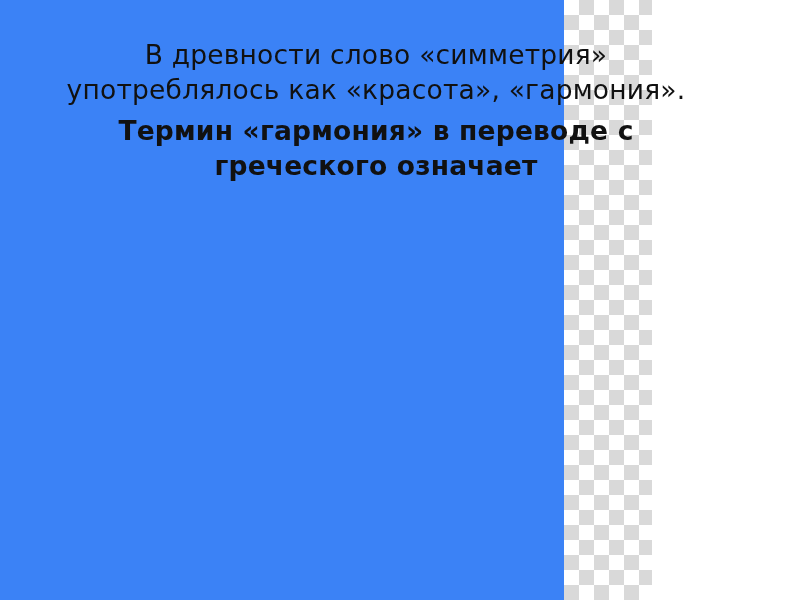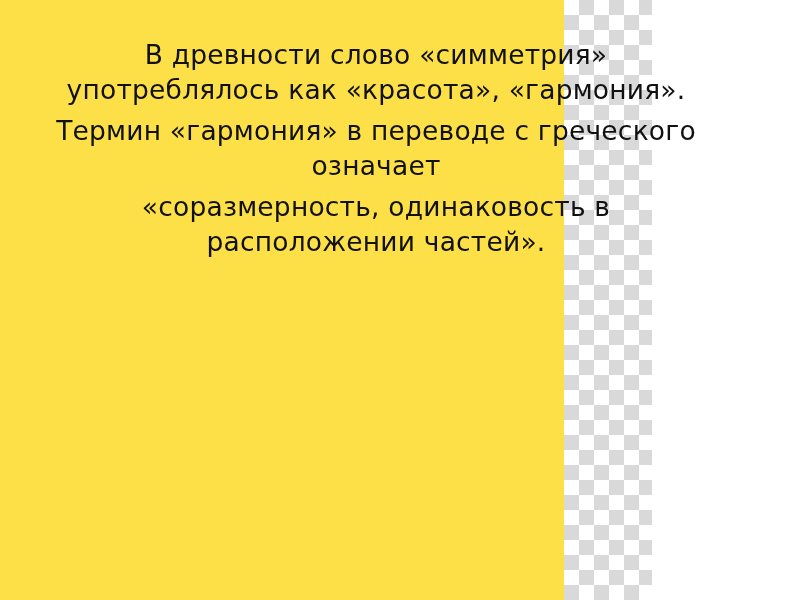--- a/index.html
+++ b/index.html
@@ -10,21 +10,21 @@
     width: 800px;
     height: 600px;
     background: #ffffff;
     font-family: "DejaVu Sans", "Liberation Sans", sans-serif;
     overflow: hidden;
   }
   .slide {
     position: relative;
     width: 652px;
     height: 600px;
-    background: #fde047;
+    background: #3b82f6;
     box-sizing: border-box;
   }
   
   .deco-band {
     position: absolute;
     top: 0;
     right: 0;
     width: 88px;
     height: 600px;
     background-color: #ffffff;
@@ -44,31 +44,30 @@
   }
   .para {
     margin: 0 0 0 0;
     text-align: center;
     color: #111111;
     font-size: 26.5px;
     line-height: 1.32;
     letter-spacing: 0.2px;
   }
   .para.p1 { padding-top: 8px; }
-  .para.p2 { padding-top: 6px; }
+  .para.p2 { padding-top: 6px; font-weight: bold; }
   .para.p3 { padding-top: 6px; }
   .para.p4 { padding-top: 6px; }
   .para.spacer-before { padding-top: 58px; }
 </style>
 </head>
 <body>
 
 <div class="slide">
 
   <div class="deco-band"></div>
 
   <div class="content">
     <p class="para p1">В древности слово «симметрия» употреблялось как «красота», «гармония».</p>
     <p class="para p2">Термин «гармония» в переводе с греческого означает</p>
-    <p class="para p3">«соразмерность, одинаковость в расположении частей».</p>
   </div>
 
 </div>
 
 </body></html>

